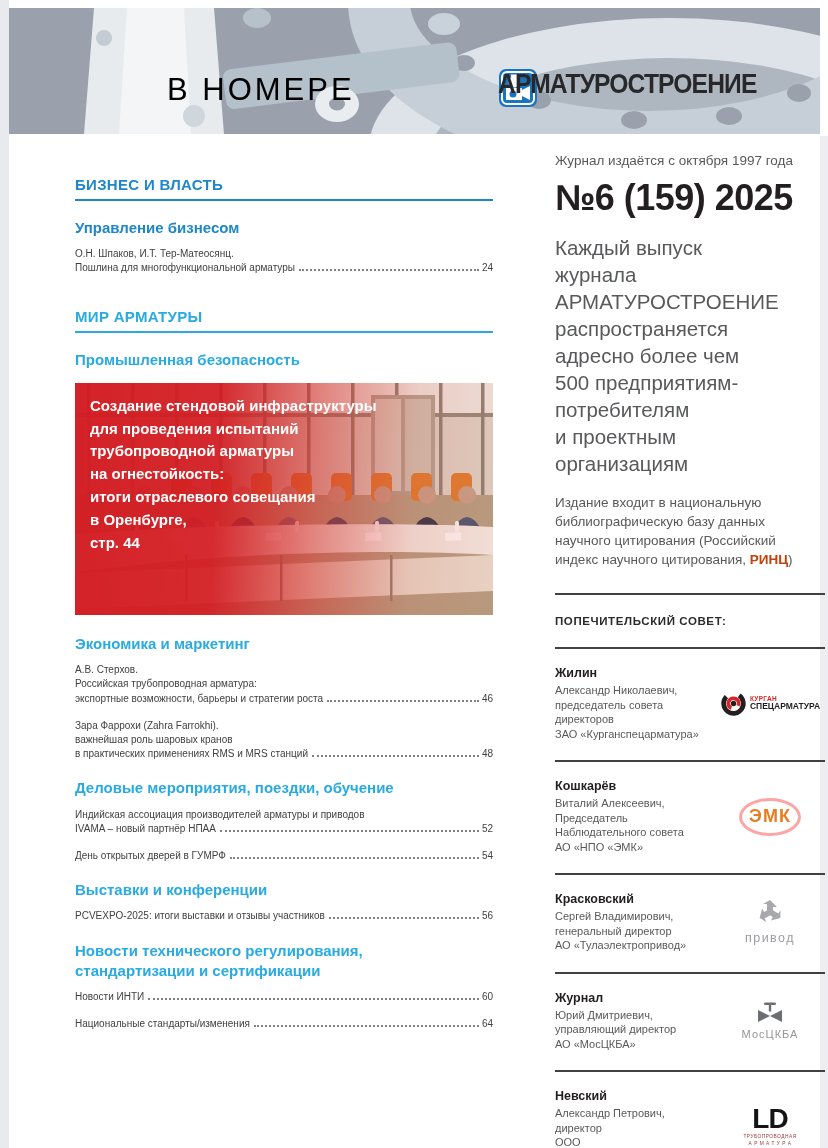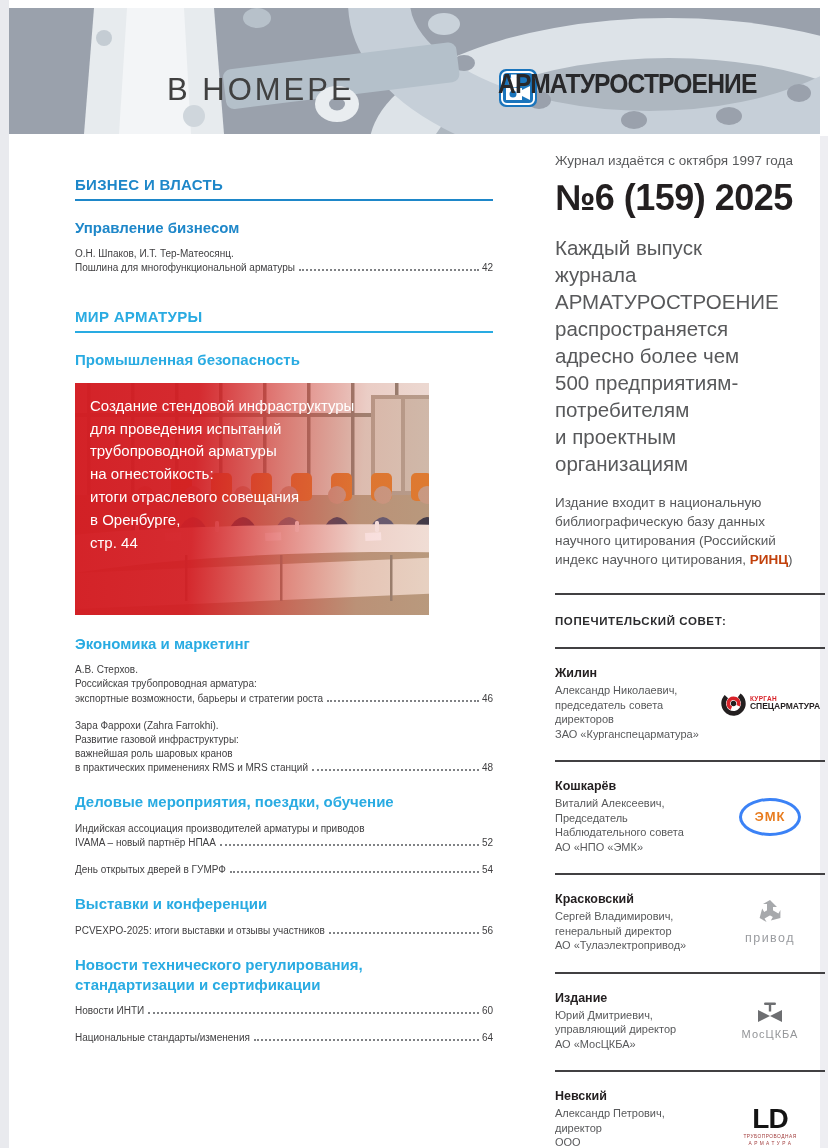--- a/index.html
+++ b/index.html
@@ -7,21 +7,21 @@
     position:relative; width:828px; height:1148px; overflow:hidden;
     background:#ffffff; font-family:"Liberation Sans", sans-serif;
   }
   .edge-left { position:absolute; left:0; top:0; width:9px; height:1148px; background:#e9eaee; }
   .edge-right { position:absolute; right:0; top:136px; width:8px; height:1012px; background:#eeeef2; }
 
   
   .header { position:absolute; left:9px; top:8px; width:811px; height:126px; background:#9aa1ac; overflow:hidden; }
   .header svg { position:absolute; left:0; top:0; }
   .v-nomere {
-    position:absolute; left:158px; top:64px; font-size:31px; color:#404040;
+    position:absolute; left:158px; top:64px; font-size:31px; color:#000000;
     letter-spacing:3px; font-weight:400;
   }
   .brand { position:absolute; right:28px; top:60px; display:flex; align-items:center; gap:9px; }
   .brand-icon { width:40px; height:40px; flex:0 0 40px; }
   .brand-text {
     font-size:28px; font-weight:800; color:#28282a; letter-spacing:-1px;
     transform:scaleX(.88); transform-origin:left center; white-space:nowrap;
   }
 
   
@@ -37,21 +37,21 @@
     padding-bottom:6px; border-bottom:2px solid; margin-bottom:13px;
   }
   .toc-sub { font-size:15px; font-weight:700; margin:17px 0 9px; white-space:pre-line; line-height:1.35; }
   .toc-entry { font-size:10px; color:#414042; line-height:1.42; margin:9px 0 13px; }
   .toc-entry-line { display:block; }
   .toc-last { display:flex; align-items:baseline; }
   .leader { flex:1; border-bottom:2px dotted #808285; margin:0 3px 3px 4px; min-width:12px; }
   .toc-page { color:#414042; }
 
   
-  .feature { position:relative; width:354px; height:232px; margin:13px 0 19px; overflow:hidden; }
+  .feature { position:relative; width:418px; height:232px; margin:13px 0 19px; overflow:hidden;font-weight:bold; }
   .feature svg { position:absolute; left:0; top:0; }
   .feature-tint {
     position:absolute; inset:0;
     background:linear-gradient(93deg, rgba(211,28,34,.97) 0%, rgba(211,28,34,.93) 34%,
                rgba(214,48,44,.55) 58%, rgba(214,60,50,.18) 80%, rgba(214,60,50,.10) 100%);
   }
   .feature-text { position:absolute; left:15px; top:12px; color:#fff; font-size:15px; line-height:1.52; }
 
   
   .since { font-size:13.5px; color:#58595b; }
@@ -69,23 +69,23 @@
   .t-name { font-size:12.5px; font-weight:700; color:#231f20; margin-bottom:3px; }
   .t-line { font-size:11px; color:#58595b; line-height:1.32; }
   .t-logo { width:110px; display:flex; align-items:center; justify-content:center; }
 
   
   .kurgan { display:flex; align-items:center; gap:3px; }
   .kurgan-col { display:flex; flex-direction:column; line-height:1.1; }
   .kurgan-l1 { color:#d8232a; font-size:6.5px; font-weight:700; letter-spacing:.3px; }
   .kurgan-l2 { color:#231f20; font-size:8.5px; font-weight:800; }
   .emk-oval {
-    width:56px; height:32px; border:3px solid #3b82f6; border-radius:50%;
+    width:56px; height:32px; border:3px solid #fca5a5; border-radius:50%;
     display:flex; align-items:center; justify-content:center;
-    color:#e87c1e; font-weight:700; font-size:13px; letter-spacing:1px;
+    color:#e87c1e; font-weight:700; font-size:18px; letter-spacing:1px;
   }
   .privod, .mosckba, .ld { display:flex; flex-direction:column; align-items:center; }
   .privod-word { color:#9a9ca0; font-size:12.5px; letter-spacing:1.5px; margin-top:2px; }
   .mosckba-word { color:#939598; font-size:11px; letter-spacing:1px; margin-top:2px; }
   .ld-mark { font-size:28px; font-weight:900; color:#141414; letter-spacing:-1px; line-height:.95; }
   .ld-sub { font-size:4.8px; color:#a13c3c; letter-spacing:.5px; text-align:center; line-height:1.4; margin-top:2px; }
 </style>
 </head>
 <body>
 
@@ -133,21 +133,21 @@
 
     <div class="left-col">
         <div class="toc-section">
           <div class="toc-heading" style="color: rgb(30, 135, 201); border-bottom-color: rgb(30, 135, 201);">БИЗНЕС И ВЛАСТЬ</div>
           <div class="toc-sub" style="color: rgb(30, 135, 201);">Управление бизнесом</div>
           <div class="toc-entry">
             <div class="toc-entry-line">О.Н. Шпаков, И.Т. Тер-Матеосянц.</div>
             <div class="toc-last">
               <span>Пошлина для многофункциональной арматуры</span>
               <span class="leader"></span>
-              <span class="toc-page">42</span>
+              <span class="toc-page">24</span>
             </div>
           </div>
         </div>
         <div class="toc-section">
           <div class="toc-heading" style="color: rgb(41, 171, 226); border-bottom-color: rgb(41, 171, 226);">МИР АРМАТУРЫ</div>
           <div class="toc-sub" style="color: rgb(41, 171, 226);">Промышленная безопасность</div>
           <div class="feature">
 <svg width="418" height="232" viewBox="0 0 418 232">
   <rect width="418" height="232" fill="#c7bcaa"></rect>
   <rect x="0" y="0" width="418" height="30" fill="#efede6"></rect>
@@ -223,21 +223,20 @@
             <div class="toc-entry-line">А.В. Стерхов.</div>
             <div class="toc-entry-line">Российская трубопроводная арматура:</div>
             <div class="toc-last">
               <span>экспортные возможности, барьеры и стратегии роста</span>
               <span class="leader"></span>
               <span class="toc-page">46</span>
             </div>
           </div>
           <div class="toc-entry">
             <div class="toc-entry-line">Зара Фаррохи (Zahra Farrokhi).</div>
-            <div class="toc-entry-line">Развитие газовой инфраструктуры:</div>
             <div class="toc-entry-line">важнейшая роль шаровых кранов</div>
             <div class="toc-last">
               <span>в практических применениях RMS и MRS станций</span>
               <span class="leader"></span>
               <span class="toc-page">48</span>
             </div>
           </div>
           <div class="toc-sub" style="color: rgb(41, 171, 226);">Деловые мероприятия, поездки, обучение</div>
           <div class="toc-entry">
             <div class="toc-entry-line">Индийская ассоциация производителей арматуры и приводов</div>
@@ -348,21 +347,21 @@
             <path d="M17 1 L24 8 L20 8 L20 15 L14 15 L14 5 L10 5 Z" transform="rotate(120 17 13)"></path>
             <path d="M17 1 L24 8 L20 8 L20 15 L14 15 L14 5 L10 5 Z" transform="rotate(240 17 13)"></path>
           </g>
         </svg>
         <div class="privod-word">привод</div>
       </div>
             </div>
           </div>
           <div class="trustee">
             <div class="t-info">
-              <div class="t-name">Издание</div>
+              <div class="t-name">Журнал</div>
               <div class="t-line">Юрий Дмитриевич,</div>
               <div class="t-line">управляющий директор</div>
               <div class="t-line">АО «МосЦКБА»</div>
             </div>
             <div class="t-logo">
       <div class="mosckba">
         <svg width="30" height="24" viewBox="0 0 30 24" fill="#6d6e71">
           <rect x="9" y="0.5" width="12" height="2.6" rx="1.3"></rect>
           <rect x="13.8" y="2.5" width="2.4" height="7"></rect>
           <path d="M3 8 L15 14 L3 20 Z"></path>

